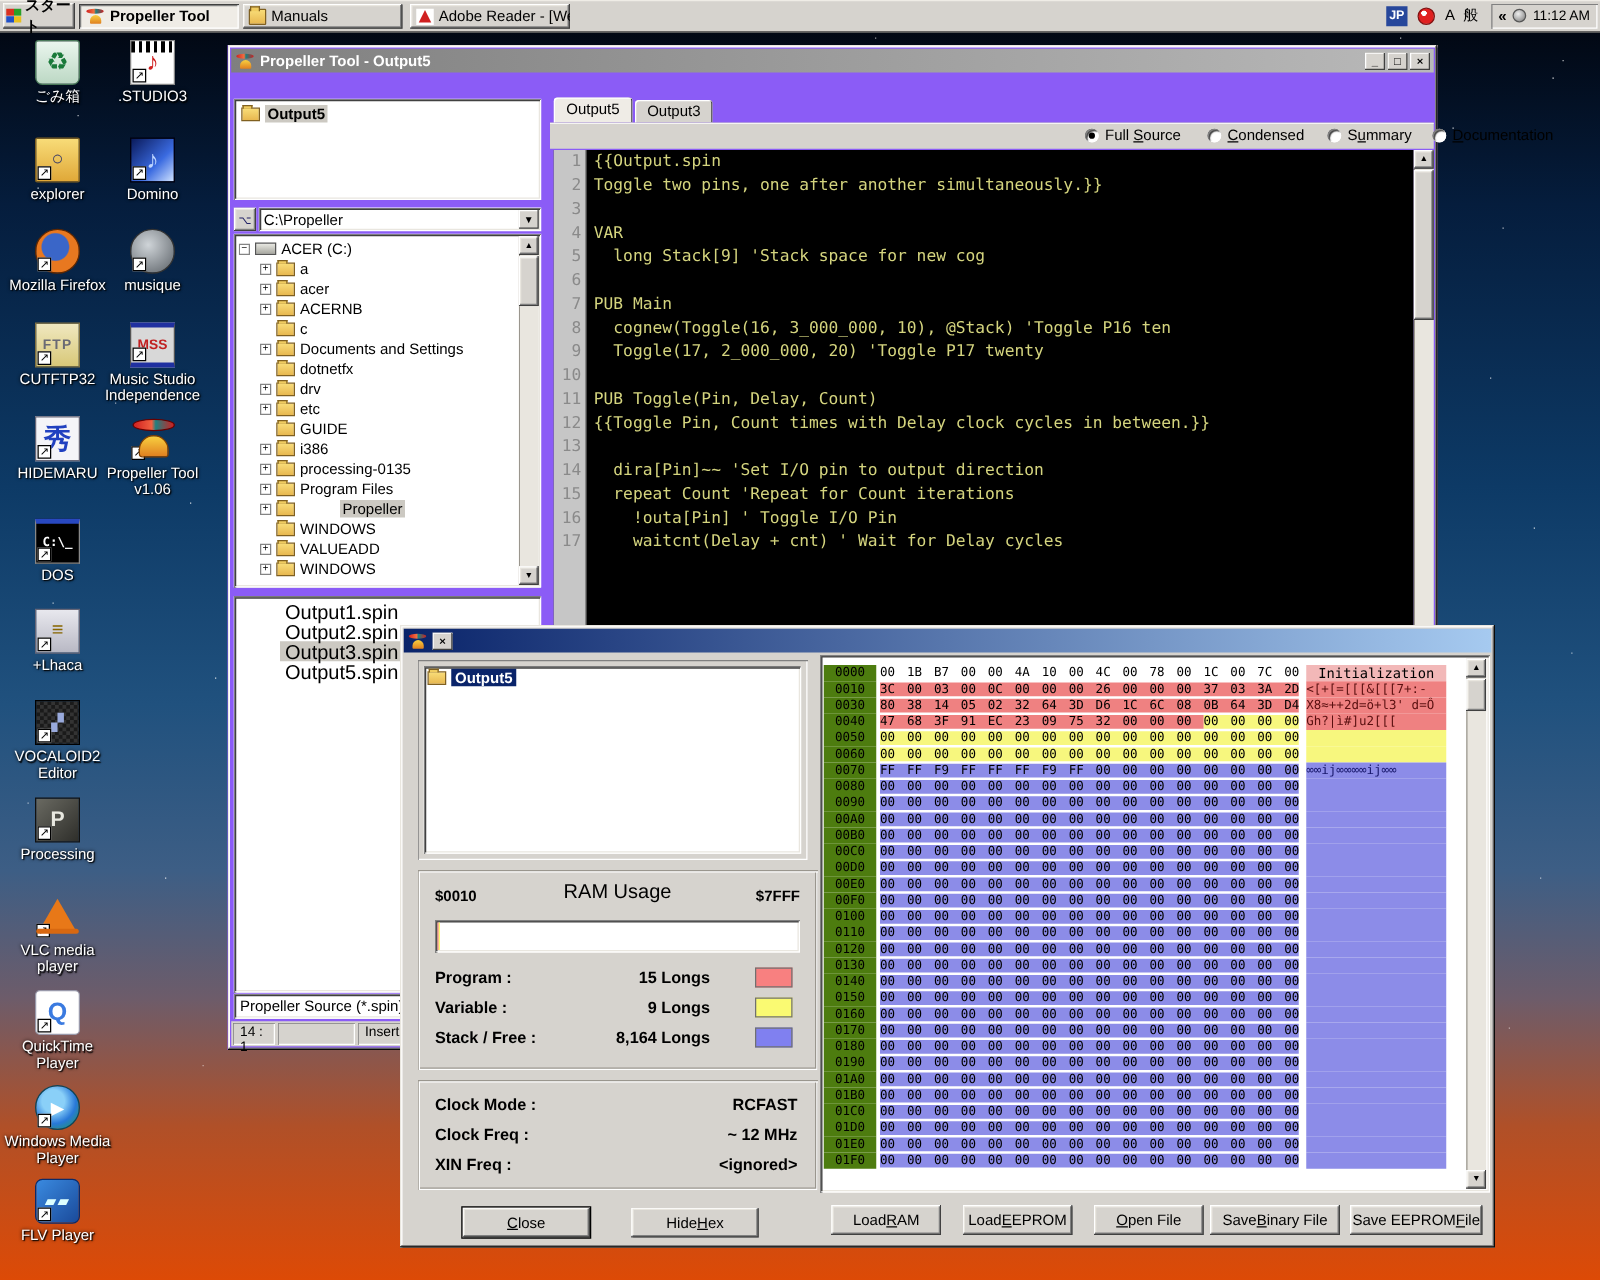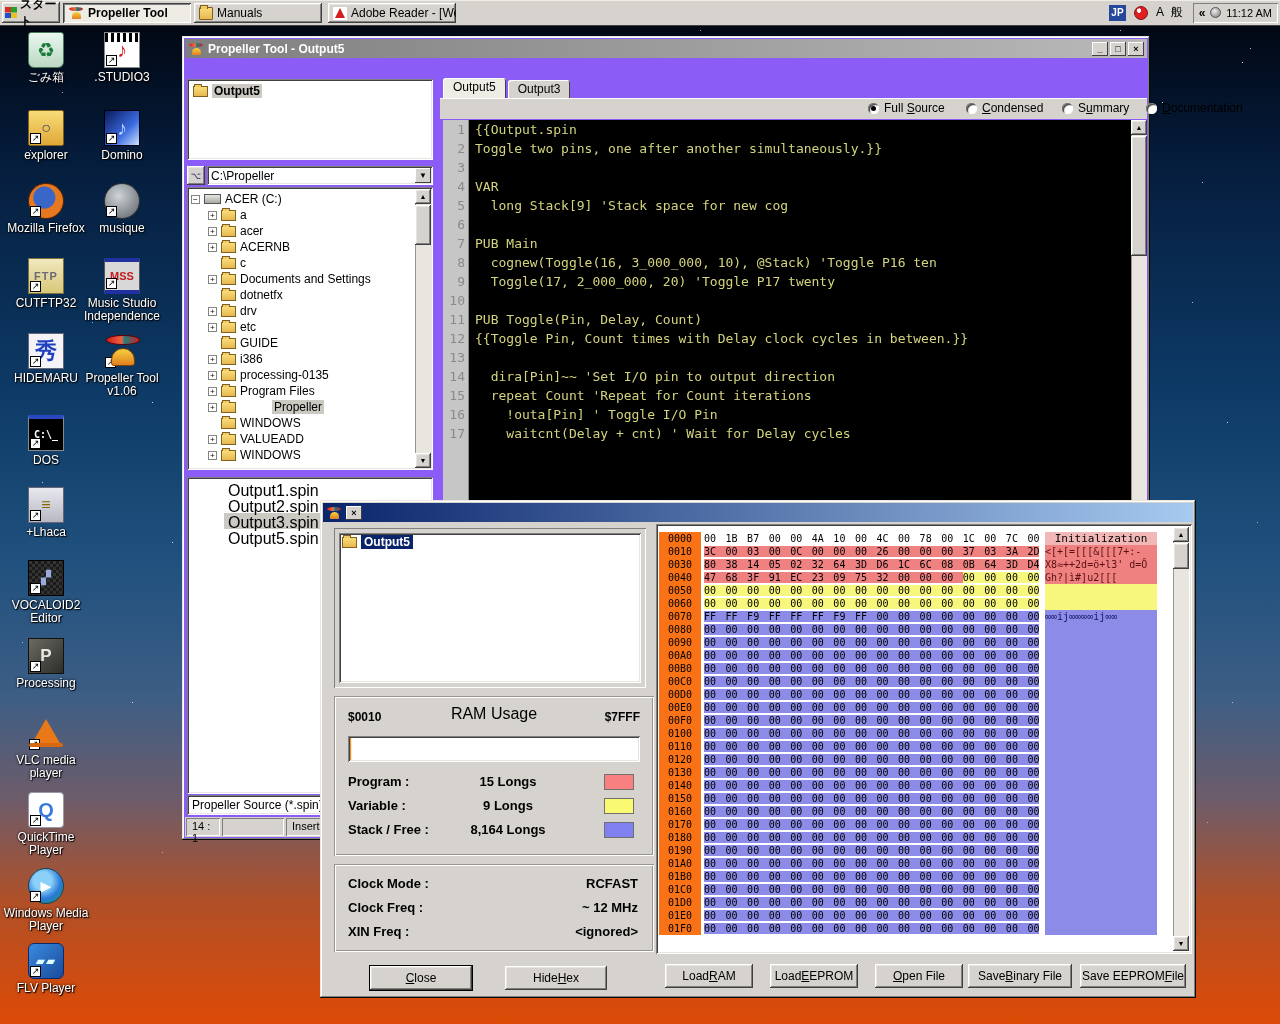--- a/index.html
+++ b/index.html
@@ -183,32 +183,32 @@
 
   .groupbox { position:absolute; background:#d6d3ce; box-shadow: inset 1px 1px 0 #9a968e, inset -1px -1px 0 #fff, inset 2px 2px 0 #fff, inset -2px -2px 0 #9a968e; }
   #ram-box { left:14px; top:196px; width:320px; height:160px; }
   #ram-start { position:absolute; left:14px; top:14px; font-weight:bold; font-size:12px; }
   #ram-end   { position:absolute; right:14px; top:14px; font-weight:bold; font-size:12px; }
   #ram-title { position:absolute; left:0; right:0; top:9px; text-align:center; font-size:16px; }
   #ram-bar { position:absolute; left:14px; top:40px; width:292px; height:26px; }
   #ram-bar .fill { position:absolute; left:2px; top:2px; bottom:2px; display:flex; }
   .ramrow { position:absolute; left:14px; width:292px; height:20px; }
   .ramrow .lab { position:absolute; left:0; font-weight:bold; font-size:13px; }
-  .ramrow .val { position:absolute; left:100px; width:120px; text-align:center; font-weight:bold; font-size:13px; }
+  .ramrow .val { position:absolute; left:100px; width:120px; text-align:right; font-weight:bold; font-size:13px; }
   .ramrow .swatch { position:absolute; left:256px; top:0; width:30px; height:16px; border:1px solid #707070; }
 
   #clock-box { left:14px; top:364px; width:320px; height:88px; }
   .ckrow { position:absolute; left:14px; right:16px; height:20px; }
   .ckrow .lab { position:absolute; left:0; font-weight:bold; font-size:13px; }
   .ckrow .val { position:absolute; right:0; font-weight:bold; font-size:13px; }
 
   #hex-panel { position:absolute; left:336px; top:24px; width:536px; height:430px; }
   #hex-rows { position:absolute; left:3px; top:8px; }
   .hexrow { display:flex; height:13px; font:10px/13px "DejaVu Sans Mono",monospace; }
-  .haddr { width:42px; background:#f97316; text-align:center; color:#000; flex:0 0 42px; }
+  .haddr { width:42px; background:#4d7c0f; text-align:center; color:#000; flex:0 0 42px; }
   .hbytes { width:340px; flex:0 0 340px; white-space:pre; word-spacing:3.5px; padding-left:3px; }
   .hbytes span { display:inline; }
   .hinit { width:112px; flex:0 0 112px; margin-left:4px; white-space:nowrap; overflow:hidden; font-size:10px; }
   .c-w { background:#fff; } .c-r { background:#ef8181; } .c-y { background:#f7f77e; } .c-b { background:#8c8ce8; }
   .i-hdr { background:#f2b8b8; color:#000; font-size:11px; text-align:center; }
   .i-r { background:#ef8181; color:#5a1010; } .i-y { background:#f7f77e; } .i-b { background:#8c8ce8; color:#16166a; }
   #hex-sb { position:absolute; right:3px; top:3px; bottom:3px; width:16px; background:#e9e6df; box-shadow:inset 1px 0 0 #9a968e; }
 </style>
 </head>
 <body>

